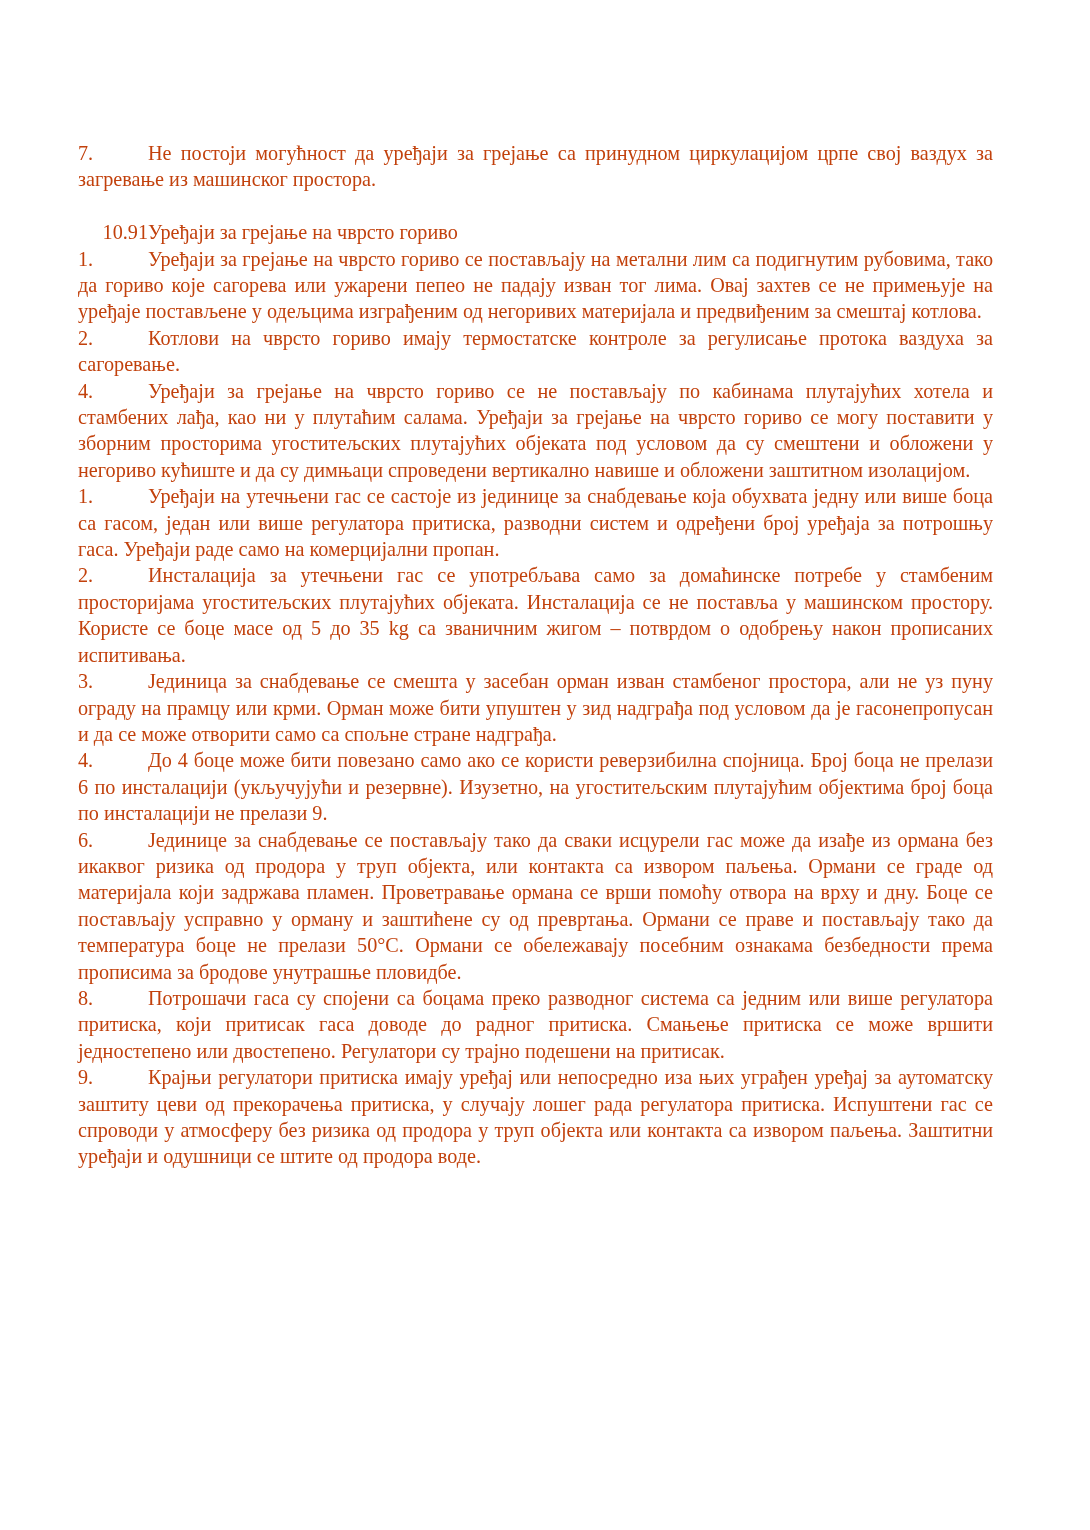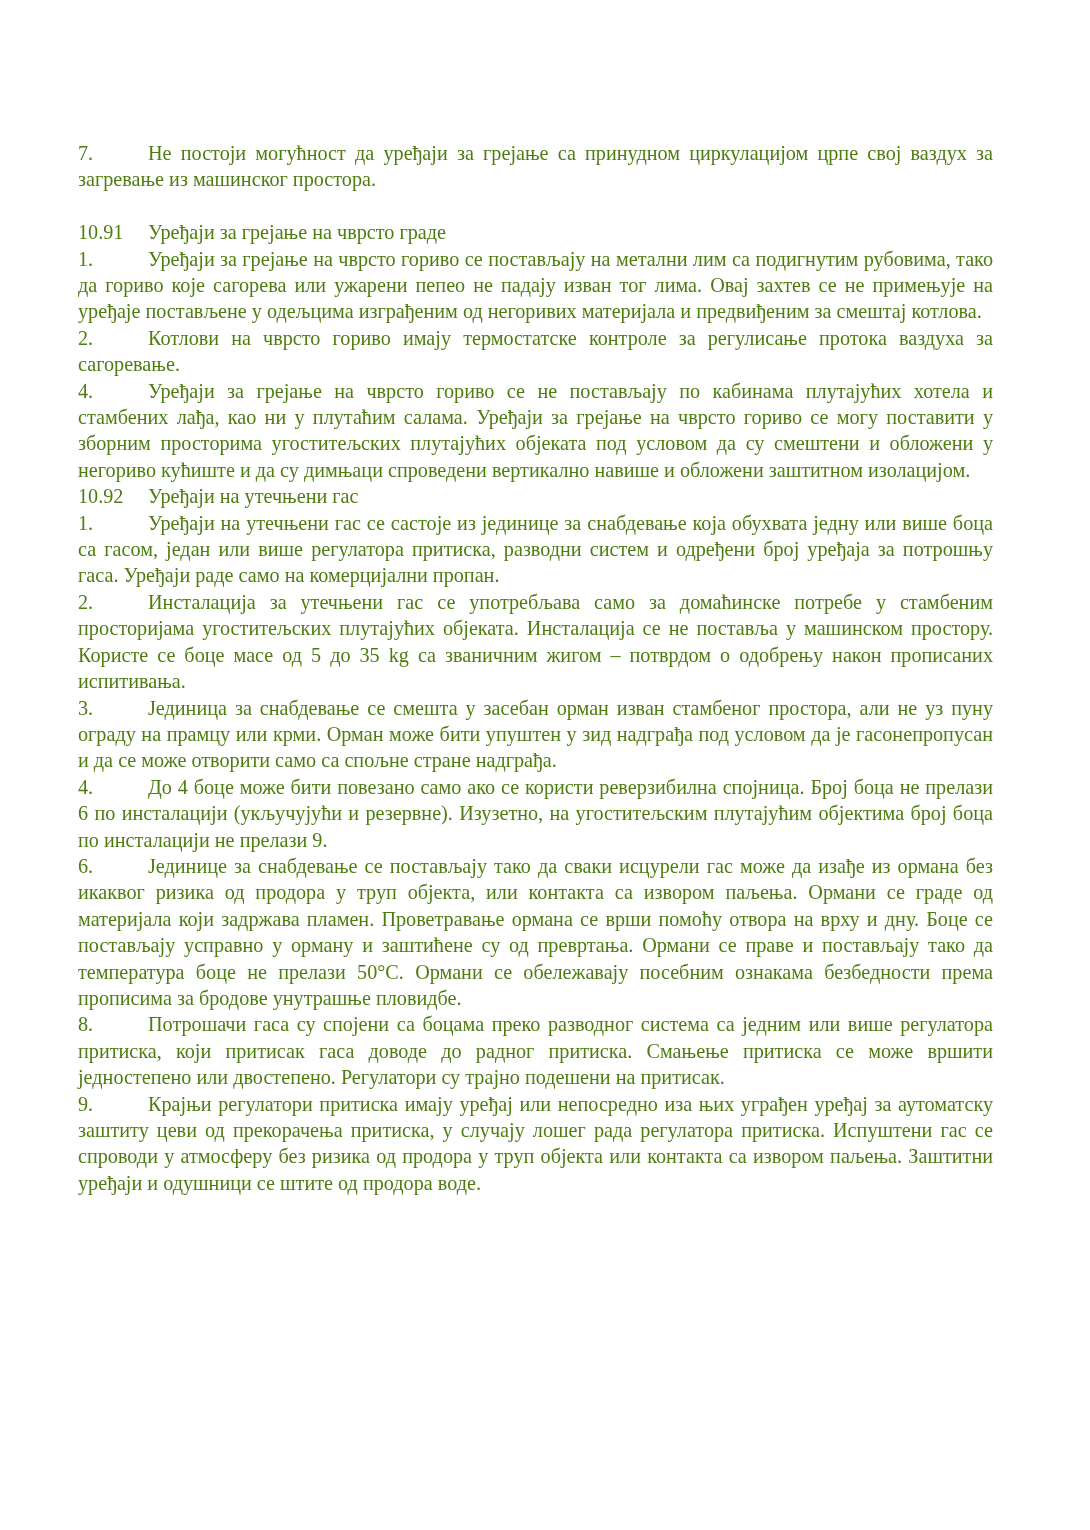--- a/index.html
+++ b/index.html
@@ -5,44 +5,43 @@
     html, body { margin: 0; padding: 0; background: #ffffff; }
     body { width: 1090px; height: 1530px; position: relative; overflow: hidden; }
     .page {
       position: absolute;
       left: 78px;
       top: 140px;
       width: 915px;
       font-family: "Liberation Serif", serif;
       font-size: 20.2px;
       line-height: 26.4px;
-      color: #4d7c0f;
+      color: #c2410c;
     }
     .para { text-align: justify; margin: 0; }
     .para .num { display: inline-block; width: 70px; }
     .heading { margin: 0; }
-    .heading .num { display: inline-block; width: 70px; }
+    .heading .num { display: inline-block; width: 70px; text-align: right; }
     .gap { height: 26.4px; }
   </style>
 </head>
 <body>
 
 <div class="page">
 
   <p class="para"><span class="num">7.</span><span>Не постоји могућност да уређаји за грејање са принудном циркулацијом црпе свој ваздух за загревање из машинског простора.</span></p>
 
   <div class="gap"></div>
 
-  <p class="heading"><span class="num">10.91</span><span>Уређаји за грејање на чврсто граде</span></p>
+  <p class="heading"><span class="num">10.91</span><span>Уређаји за грејање на чврсто гориво</span></p>
 
   <p class="para"><span class="num">1.</span><span>Уређаји за грејање на чврсто гориво се постављају на метални лим са подигнутим рубовима, тако да гориво које сагорева или ужарени пепео не падају изван тог лима. Овај захтев се не примењује на уређаје постављене у одељцима изграђеним од негоривих материјала и предвиђеним за смештај котлова.</span></p>
   <p class="para"><span class="num">2.</span><span>Котлови на чврсто гориво имају термостатске контроле за регулисање протока ваздуха за сагоревање.</span></p>
   <p class="para"><span class="num">4.</span><span>Уређаји за грејање на чврсто гориво се не постављају по кабинама плутајућих хотела и стамбених лађа, као ни у плутаћим салама. Уређаји за грејање на чврсто гориво се могу поставити у зборним просторима угоститељских плутајућих објеката под условом да су смештени и обложени у негориво кућиште и да су димњаци спроведени вертикално навише и обложени заштитном изолацијом.</span></p>
 
-  <p class="heading"><span class="num">10.92</span><span>Уређаји на утечњени гас</span></p>
 
   <p class="para"><span class="num">1.</span><span>Уређаји на утечњени гас се састоје из јединице за снабдевање која обухвата једну или више боца са гасом, један или више регулатора притиска, разводни систем и одређени број уређаја за потрошњу гаса. Уређаји раде само на комерцијални пропан.</span></p>
   <p class="para"><span class="num">2.</span><span>Инсталација за утечњени гас се употребљава само за домаћинске потребе у стамбеним просторијама угоститељских плутајућих објеката. Инсталација се не поставља у машинском простору. Користе се боце масе од 5 до 35 kg са званичним жигом – потврдом о одобрењу након прописаних испитивања.</span></p>
   <p class="para"><span class="num">3.</span><span>Јединица за снабдевање се смешта у засебан орман изван стамбеног простора, али не уз пуну ограду на прамцу или крми. Орман може бити упуштен у зид надграђа под условом да је гасонепропусан и да се може отворити само са спољне стране надграђа.</span></p>
   <p class="para"><span class="num">4.</span><span>До 4 боце може бити повезано само ако се користи реверзибилна спојница. Број боца не прелази 6 по инсталацији (укључујући и резервне). Изузетно, на угоститељским плутајућим објектима број боца по инсталацији не прелази 9.</span></p>
   <p class="para"><span class="num">6.</span><span>Јединице за снабдевање се постављају тако да сваки исцурели гас може да изађе из ормана без икаквог ризика од продора у труп објекта, или контакта са извором паљења. Ормани се граде од материјала који задржава пламен. Проветравање ормана се врши помоћу отвора на врху и дну. Боце се постављају усправно у орману и заштићене су од превртања. Ормани се праве и постављају тако да температура боце не прелази 50°C. Ормани се обележавају посебним ознакама безбедности према прописима за бродове унутрашње пловидбе.</span></p>
   <p class="para"><span class="num">8.</span><span>Потрошачи гаса су спојени са боцама преко разводног система са једним или више регулатора притиска, који притисак гаса доводе до радног притиска. Смањење притиска се може вршити једностепено или двостепено. Регулатори су трајно подешени на притисак.</span></p>
   <p class="para"><span class="num">9.</span><span>Крајњи регулатори притиска имају уређај или непосредно иза њих уграђен уређај за аутоматску заштиту цеви од прекорачења притиска, у случају лошег рада регулатора притиска. Испуштени гас се спроводи у атмосферу без ризика од продора у труп објекта или контакта са извором паљења. Заштитни уређаји и одушници се штите од продора воде.</span></p>
 
 </div>

